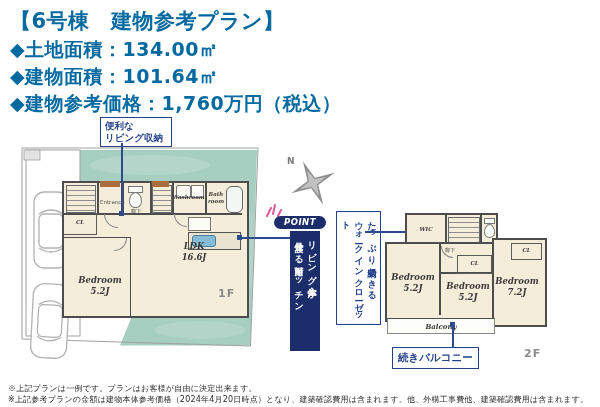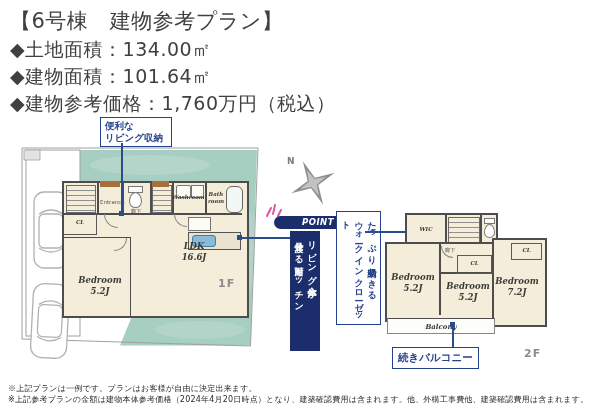--- a/index.html
+++ b/index.html
@@ -1,20 +1,20 @@
 <!DOCTYPE html>
 <html><head>
 <meta charset="utf-8">
 <style>
   html,body{margin:0;padding:0;background:#fff;}
   #stage{position:relative;width:600px;height:407px;background:#ffffff;overflow:hidden;
          font-family:"DejaVu Sans","Liberation Sans",sans-serif;}
   .abs{position:absolute;}
   
-  .hdr{font-weight:normal;color:#404040;white-space:nowrap;letter-spacing:0.5px;}
+  .hdr{font-weight:bold;color:#0369a1;white-space:nowrap;letter-spacing:0.5px;}
   .hdr-title{font-size:21px;}
   .hdr-line{font-size:19px;}
   
   .co-box{background:#fff;border:1.5px solid #24418c;color:#24418c;font-weight:bold;}
   .co-living{font-size:9.5px;line-height:12px;padding:2px 4px;}
   .co-balcony{font-size:10.5px;line-height:13.5px;padding:3px 5px;white-space:nowrap;}
   .vbox{writing-mode:vertical-rl;text-orientation:upright;}
   .co-wic{font-size:9px;line-height:13px;padding:3px 2px;letter-spacing:1px;}
   .banner{background:#1b2d6b;color:#ffffff;font-weight:bold;font-size:9px;line-height:13px;
           padding:4px 2px;letter-spacing:1px;}
@@ -136,37 +136,37 @@
     </div>
     <div class="abs roomlbl lbl-lg" style="left:10px;top:92px;width:52px;">
       <div>Bedroom</div>
       <div>5.2J</div>
     </div>
     <div class="abs roomlbl lbl-lg" style="left:104px;top:58px;width:52px;">
       <div>LDK</div>
       <div>16.6J</div>
     </div>
   </div>
-  <div class="abs floor-tag" style="left:218px;top:277px;">1F</div>
+  <div class="abs floor-tag" style="left:218px;top:287px;">1F</div>
 
   <div class="abs co-box co-living" style="left:92px;top:117px;width:62px;margin-left:8px;">
     <div>便利な</div>
     <div>リビング収納</div>
   </div>
   <div class="abs lead" style="left:121px;top:143px;width:1.5px;height:70px;"></div>
   <div class="abs dot" style="left:119px;top:211px;"></div>
 
   <svg class="abs" style="left:264px;top:203px;" width="18" height="16">
     <g stroke="#e0559e" stroke-width="2" stroke-linecap="round">
       <line x1="3" y1="13" x2="7" y2="5"></line>
       <line x1="9" y1="11" x2="11" y2="2"></line>
       <line x1="14" y1="13" x2="17" y2="7"></line>
     </g>
   </svg>
-  <div class="abs badge" style="left:274px;top:216px;width:52px;height:13px;padding-left:18px;">POINT</div>
+  <div class="abs badge" style="left:274px;top:216px;width:52px;height:13px;">POINT</div>
   <div class="abs lead" style="left:242px;top:237px;width:48px;height:1.5px;"></div>
   <div class="abs dot" style="left:237px;top:235px;"></div>
   <div class="abs banner vbox" style="left:290px;top:231px;height:112px;">
     <div>リビング全体が</div>
     <div>見渡せる対面キッチン</div>
   </div>
 
   <div class="abs co-box co-wic vbox" style="left:336px;top:211px;height:106px;">
     <div>たっぷり収納できる</div>
     <div>ウォークインクローゼット</div>

